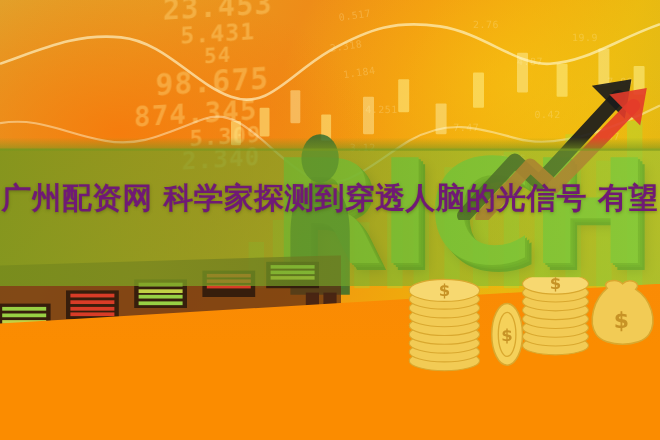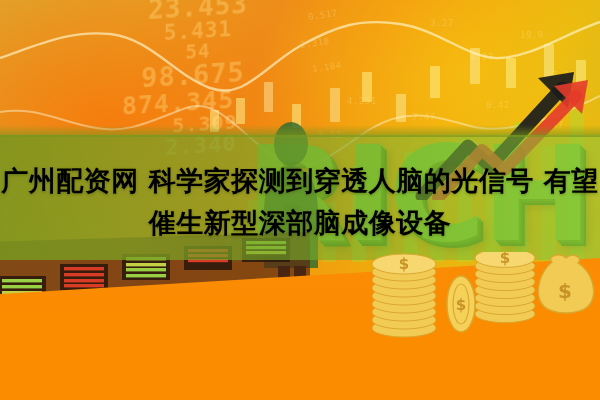--- a/index.html
+++ b/index.html
@@ -138,21 +138,21 @@
     background:linear-gradient(180deg,#FA8B05 0%,#FB8C00 40%,#FB8C00 100%);
     clip-path:polygon(0 36px, 600px 0px, 600px 142px, 0 142px);
   }
 
   
   .headline {
     position:absolute;
     left:0; top:160px;
     width:600px;
     text-align:center;
-    color:#000000;
+    color:#701a75;
     font-weight:700;
     font-size:27px;
     line-height:42px;
     letter-spacing:.5px;
     text-shadow:0 1px 3px rgba(60,70,10,.45);
     font-family:"DejaVu Sans","Liberation Sans",sans-serif;
   }
   .headline .l1 { display:block; }
   .headline .l2 { display:block; }
 </style>
@@ -171,25 +171,25 @@
     <div class="n3">98.675</div>
     <div class="n4">874.345</div>
     <div class="n5">5.309</div>
     <div class="n6">2.340</div>
   </div>
 
   <div class="chartext">
     <span style="left:308px;top:10px;transform:rotate(-8deg)">0.517</span>
     <span style="left:300px;top:38px;transform:rotate(-8deg)">2.318</span>
     <span style="left:312px;top:62px;transform:rotate(-8deg)">1.184</span>
-    <span style="left:430px;top:18px">3.27</span>
+    <span style="left:430px;top:18px">2.76</span>
     <span style="left:470px;top:52px">4.87</span>
     <span style="left:520px;top:30px">19.9</span>
     <span style="left:552px;top:70px">7.09</span>
-    <span style="left:347px;top:96px">4.251</span>
+    <span style="left:332px;top:96px">4.251</span>
     <span style="left:412px;top:112px">7.47</span>
     <span style="left:486px;top:100px">0.42</span>
     <span style="left:540px;top:120px">6.47</span>
     <span style="left:318px;top:130px">3.12</span>
     <span style="left:455px;top:140px">8.05</span>
     <span style="left:560px;top:160px">2.46</span>
   </div>
 
   <div class="layer">
     <div class="candle" style="left:236px;top:98px;width:9px;height:26px;"></div>
@@ -324,16 +324,15 @@
     </g>
 
     <g>
       <path d="M252,14 C247,9 258,5 263,10 C268,5 277,9 272,14 C283,22 288,38 282,48 C276,58 250,58 244,48 C238,38 243,22 252,14 Z" fill="#F2CB55" stroke="#D9A82F" stroke-width="1.4"></path>
       <text x="263" y="45" font-size="17" font-weight="700" fill="#C79326" text-anchor="middle" font-family="DejaVu Sans, sans-serif">$</text>
     </g>
   </svg>
 
   <div class="headline">
     <span class="l1">广州配资网 科学家探测到穿透人脑的光信号 有望</span>
-    <span class="l2">催生新型深部脑成像设备</span>
   </div>
 
 </div>
 
 </body></html>

